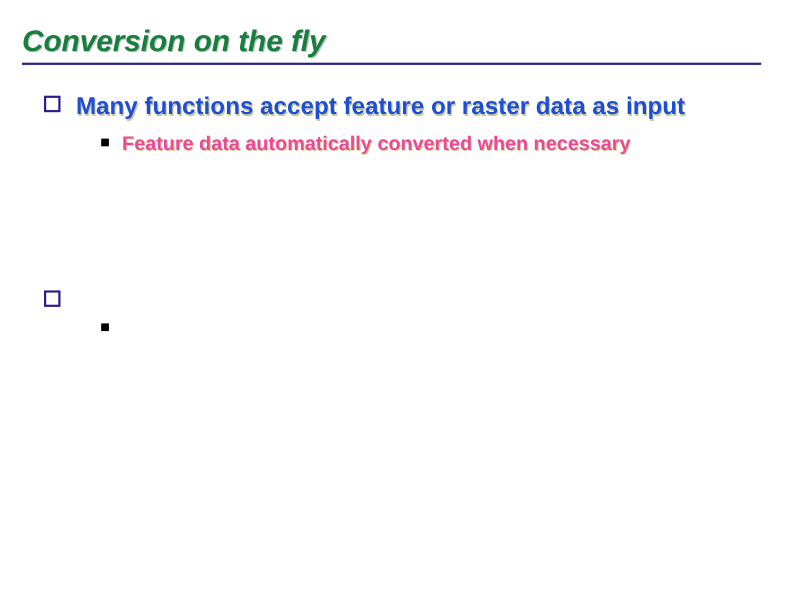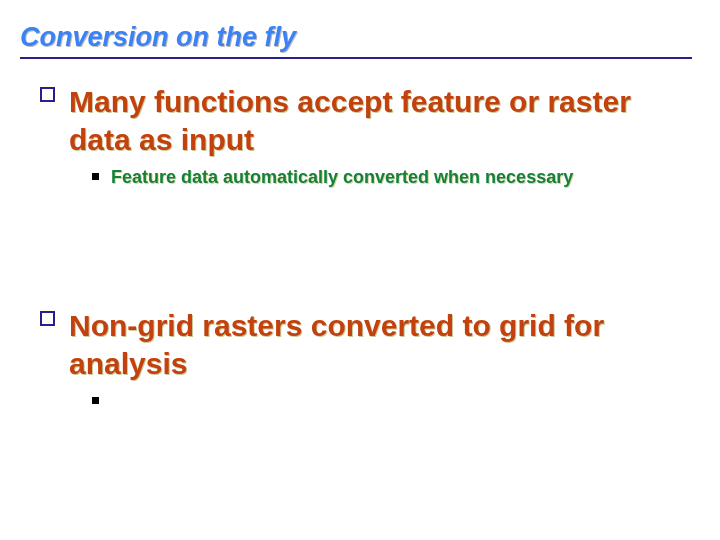--- a/index.html
+++ b/index.html
@@ -15,21 +15,21 @@
     position: relative;
     width: 720px;
     height: 540px;
     box-sizing: border-box;
     padding: 22px 28px 0 20px;
   }
   .title {
     font-size: 27px;
     font-weight: bold;
     font-style: italic;
-    color: #3b82f6;
+    color: #15803d;
     text-shadow: 1px 1px 0 #bcbcbc;
     padding-bottom: 4px;
     border-bottom: 2px solid #2a1e8c;
     margin-bottom: 24px;
     letter-spacing: 0px;
   }
   .bullet-l1 {
     display: flex;
     align-items: flex-start;
     margin: 0 0 8px 20px;
@@ -37,43 +37,43 @@
   .bullet-l1 .box {
     flex: 0 0 auto;
     width: 15px;
     height: 15px;
     border: 2px solid #2a1e8c;
     margin-top: 4px;
     margin-right: 14px;
     box-sizing: border-box;
   }
   .bullet-l1 .text {
-    font-size: 30px;
+    font-size: 22px;
     font-weight: bold;
-    color: #c2410c;
+    color: #1d4ed8;
     text-shadow: 1px 1px 0 #c9c99a;
     line-height: 1.25;
   }
   .bullet-l2 {
     display: flex;
     align-items: flex-start;
     margin: 6px 0 10px 72px;
   }
   .bullet-l2 .square {
     flex: 0 0 auto;
     width: 7px;
     height: 7px;
     background: #000000;
     margin-top: 7px;
     margin-right: 12px;
   }
   .bullet-l2 .text {
     font-size: 18px;
     font-weight: bold;
-    color: #15803d;
+    color: #ec4899;
     text-shadow: 1px 1px 0 #d7d79f;
     line-height: 1.3;
   }
   .gap {
     height: 108px;
   }
 </style>
 </head>
 <body>
 
@@ -87,19 +87,18 @@
 
   <div class="bullet-l2">
     <span class="square"></span>
     <span class="text">Feature data automatically converted when necessary</span>
   </div>
 
   <div class="gap"></div>
 
   <div class="bullet-l1">
     <span class="box"></span>
-    <span class="text">Non-grid rasters converted to grid for analysis</span>
   </div>
 
   <div class="bullet-l2">
     <span class="square"></span>
   </div>
 </div>
 
 </body></html>

